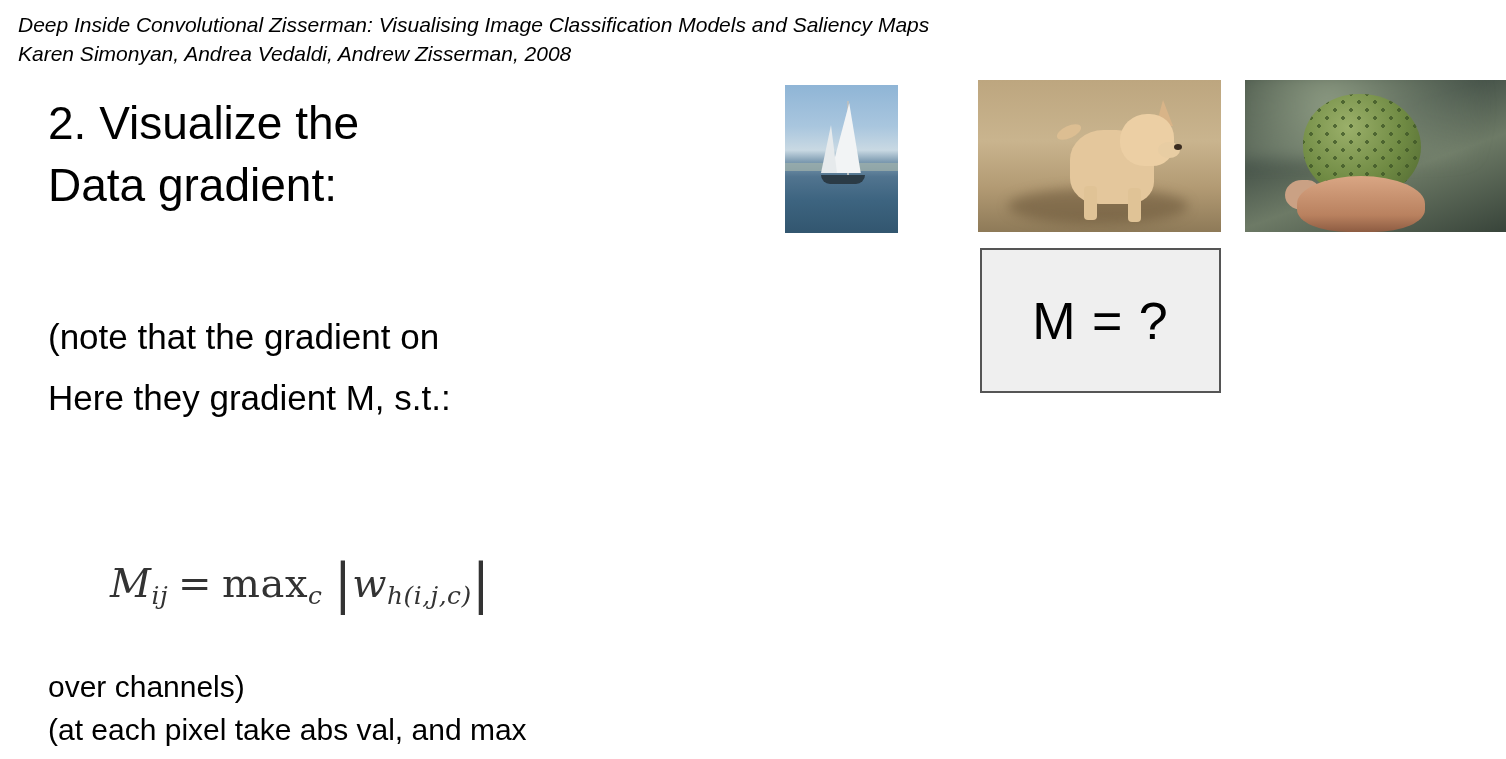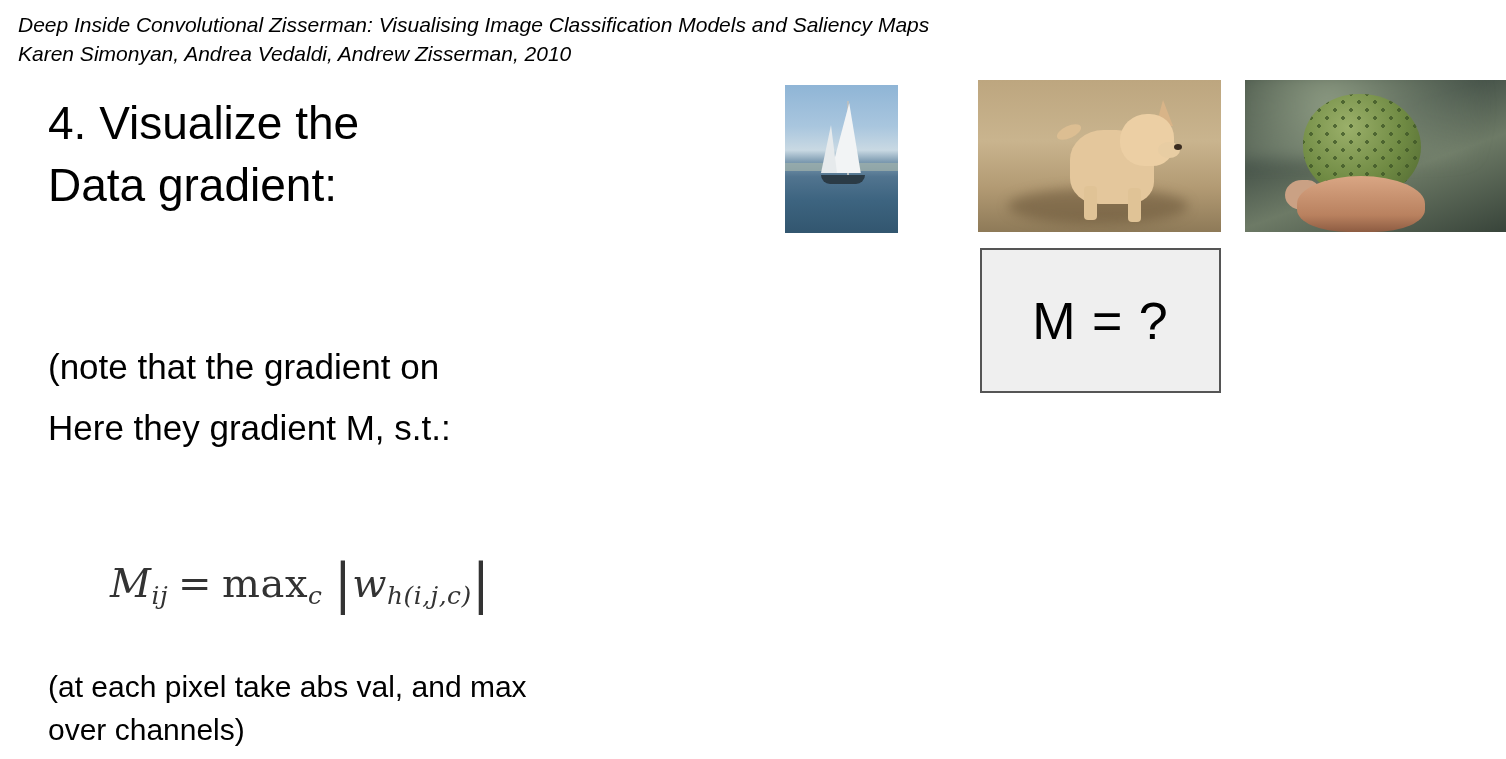--- a/index.html
+++ b/index.html
@@ -36,21 +36,21 @@
     top: 92px;
     font-size: 46px;
     line-height: 62px;
     color: #000;
   }
   .heading .line { display: block; }
 
   .note {
     position: absolute;
     left: 48px;
-    top: 336px;
+    top: 306px;
     font-size: 35px;
     line-height: 61px;
     color: #000;
   }
   .note .line { display: block; }
 
   .formula {
     position: absolute;
     left: 110px;
     top: 552px;
@@ -325,40 +325,40 @@
     font-size: 52px;
     color: #000;
     letter-spacing: 1px;
   }
 </style>
 </head>
 <body>
 
 <div class="citation">
   <span class="line">Deep Inside Convolutional Zisserman: Visualising Image Classification Models and Saliency Maps</span>
-  <span class="line">Karen Simonyan, Andrea Vedaldi, Andrew Zisserman, 2010</span>
+  <span class="line">Karen Simonyan, Andrea Vedaldi, Andrew Zisserman, 2008</span>
 </div>
 
 <div class="heading">
-  <span class="line">4. Visualize the</span>
+  <span class="line">2. Visualize the</span>
   <span class="line">Data gradient:</span>
 </div>
 
 <div class="note">
   <span class="line">(note that the gradient on</span>
   <span class="line">Here they gradient M, s.t.:</span>
 </div>
 
 <div class="formula" title="M_ij = max_c |w_h(i,j,c)|">
   <span class="mi">M</span><sub>ij</sub><span class="eq">=</span><span class="op">max</span><sub>c</sub><span class="bars"> |</span><span class="mi">w</span><sub>h(i,j,c)</sub><span class="bars">|</span>
 </div>
 
 <div class="caption">
+  <span class="line">over channels)</span>
   <span class="line">(at each pixel take abs val, and max</span>
-  <span class="line">over channels)</span>
 </div>
 
 <div class="photo photo-sailboat">
   <div class="land"></div>
   <div class="mast"></div>
   <div class="sail"></div>
   <div class="sail2"></div>
   <div class="hull"></div>
 </div>
 

